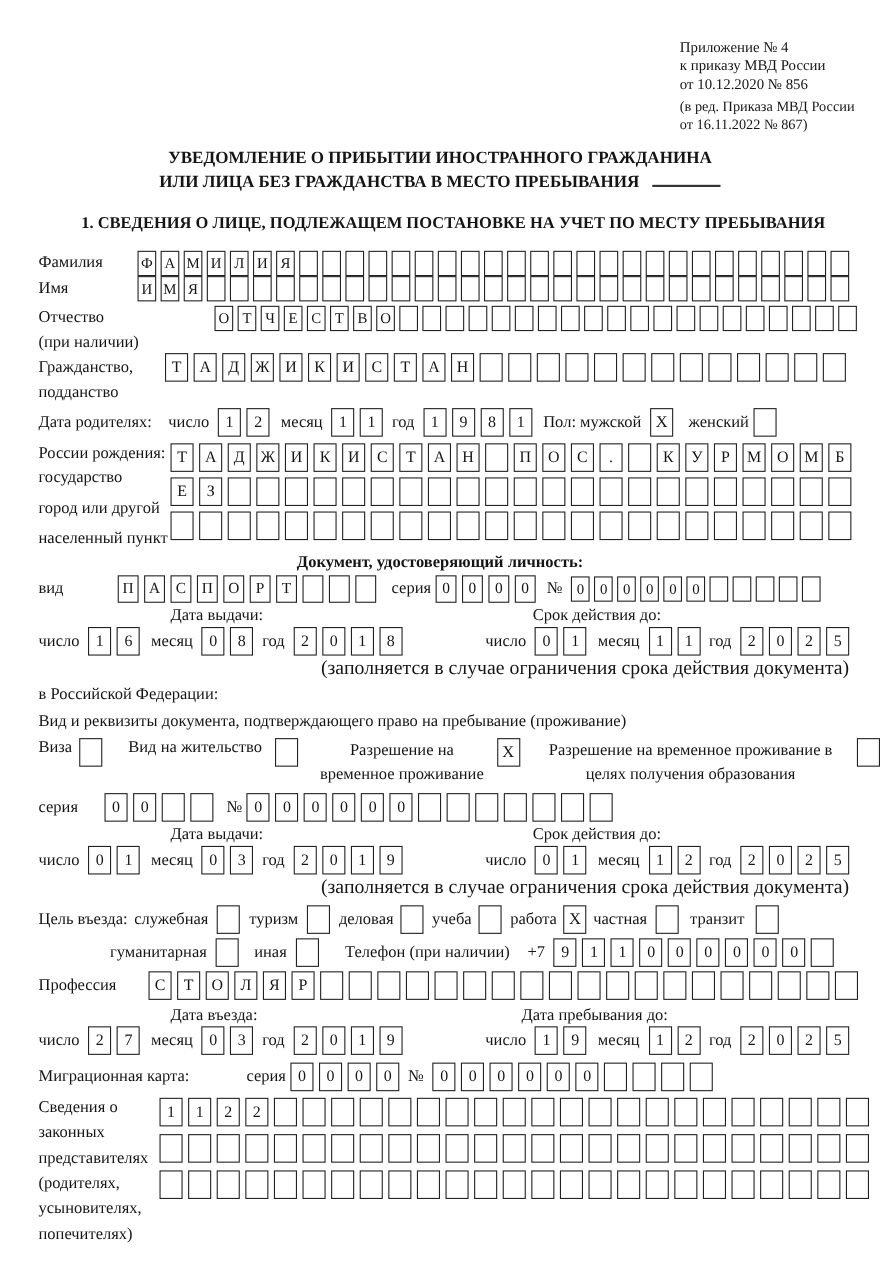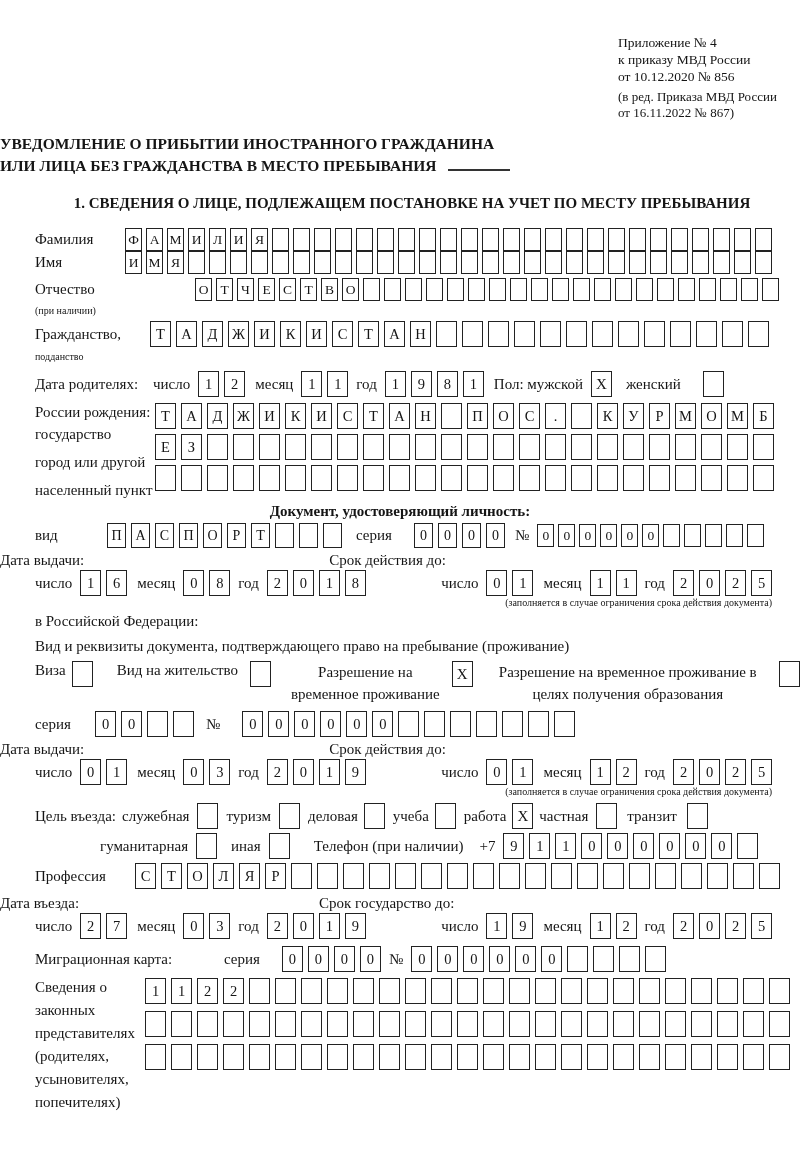--- a/index.html
+++ b/index.html
@@ -4,46 +4,46 @@
 <style>
   html,body{margin:0;padding:0;background:#fff;}
   body{width:800px;height:1163px;overflow:hidden;color:#151515;
        font-family:"Liberation Serif","DejaVu Serif",serif;}
   .page{padding-top:34px;}
   
   .appendix{margin-left:618px;font-size:13.5px;line-height:17px;}
   .edition{margin-top:4px;font-size:13px;line-height:16px;}
   .forma{margin-top:14px;margin-right:36px;text-align:right;font-weight:bold;
          font-size:15.5px;letter-spacing:.5px;}
-  .title{margin-top:12px;font-weight:bold;font-size:15.5px;line-height:22px;}
+  .title{margin-top:12px;text-align:center;font-weight:bold;font-size:15.5px;line-height:22px;}
   .blank{display:inline-block;width:62px;border-bottom:2px solid #333;margin-left:12px;}
   .sec-heading{margin-top:18px;text-align:center;font-weight:bold;font-size:15px;padding-left:24px;}
   
   .row{display:flex;align-items:center;padding-left:35px;}
   .rows-top{align-items:flex-start;}
   .lbl{font-size:15px;white-space:nowrap;line-height:19px;}
   .cells{display:flex;}
   .c21{gap:4px}.c21 .cell{width:17px;height:23px;font-size:13.5px;}
   .c24{gap:5px}.c24 .cell{width:19px;height:25px;font-size:14px;}
   .c26{gap:5px}.c26 .cell{width:21px;height:26px;font-size:14.5px;}
   .cell{border:1.5px solid #222;box-sizing:border-box;display:inline-flex;flex:none;
         align-items:center;justify-content:center;background:#fff;}
   .checkbox{width:21px;height:26px;border:1.5px solid #222;box-sizing:border-box;flex:none;
         display:flex;align-items:center;justify-content:center;font-size:15px;}
-  .subnote{padding-left:35px;font-size:10px;line-height:18px;margin-top:1px;}
+  .subnote{padding-left:35px;font-size:15px;line-height:18px;margin-top:1px;}
   .doc-heading{margin-top:3px;text-align:center;font-weight:bold;font-size:15px;}
-  .date-heads{display:flex;font-size:15px;margin-top:4px;}
+  .date-heads{display:flex;font-size:15px;padding-left:155px;margin-top:4px;}
   .daterow{justify-content:space-between;padding-right:28px;margin-top:1px;}
   .dgroup{display:flex;align-items:center;}
-  .note-right{text-align:right;padding-right:28px;font-size:10px;margin-top:1px;}
+  .note-right{text-align:right;padding-right:28px;font-size:18px;margin-top:1px;}
   .plain{padding-left:35px;font-size:15px;line-height:19px;}
   .optblock{font-size:15px;text-align:center;line-height:22px;white-space:normal;}
   .ml6{margin-left:6px}.ml8{margin-left:8px}.ml10{margin-left:10px}.ml12{margin-left:12px}
   .ml14{margin-left:14px}.ml16{margin-left:16px}.ml24{margin-left:24px}
-  .mr8{margin-right:8px}.mr10{margin-right:22px}
+  .mr8{margin-right:8px}.mr10{margin-right:4px}
 </style>
 </head>
 <body>
 
 <div class="page">
 
   <div class="appendix">
     <div>Приложение № 4</div>
     <div>к приказу МВД России</div>
     <div>от 10.12.2020 № 856</div>
@@ -551,21 +551,21 @@
         <span class="cell"></span>
         <span class="cell"></span>
         <span class="cell"></span>
         <span class="cell"></span>
         <span class="cell"></span>
       </div>
   </div>
 
   <div class="date-heads" style="margin-top:6px">
     <span>Дата въезда:</span>
-    <span style="margin-left:240px">Срок государство до:</span>
+    <span style="margin-left:240px">Дата пребывания до:</span>
   </div>
   <div class="row daterow">
     <div class="dgroup">
       <span class="lbl mr8">число</span>
       <div class="cells c26">
           <span class="cell">2</span>
           <span class="cell">7</span>
         </div>
       <span class="lbl ml10 mr8">месяц</span>
       <div class="cells c26">

